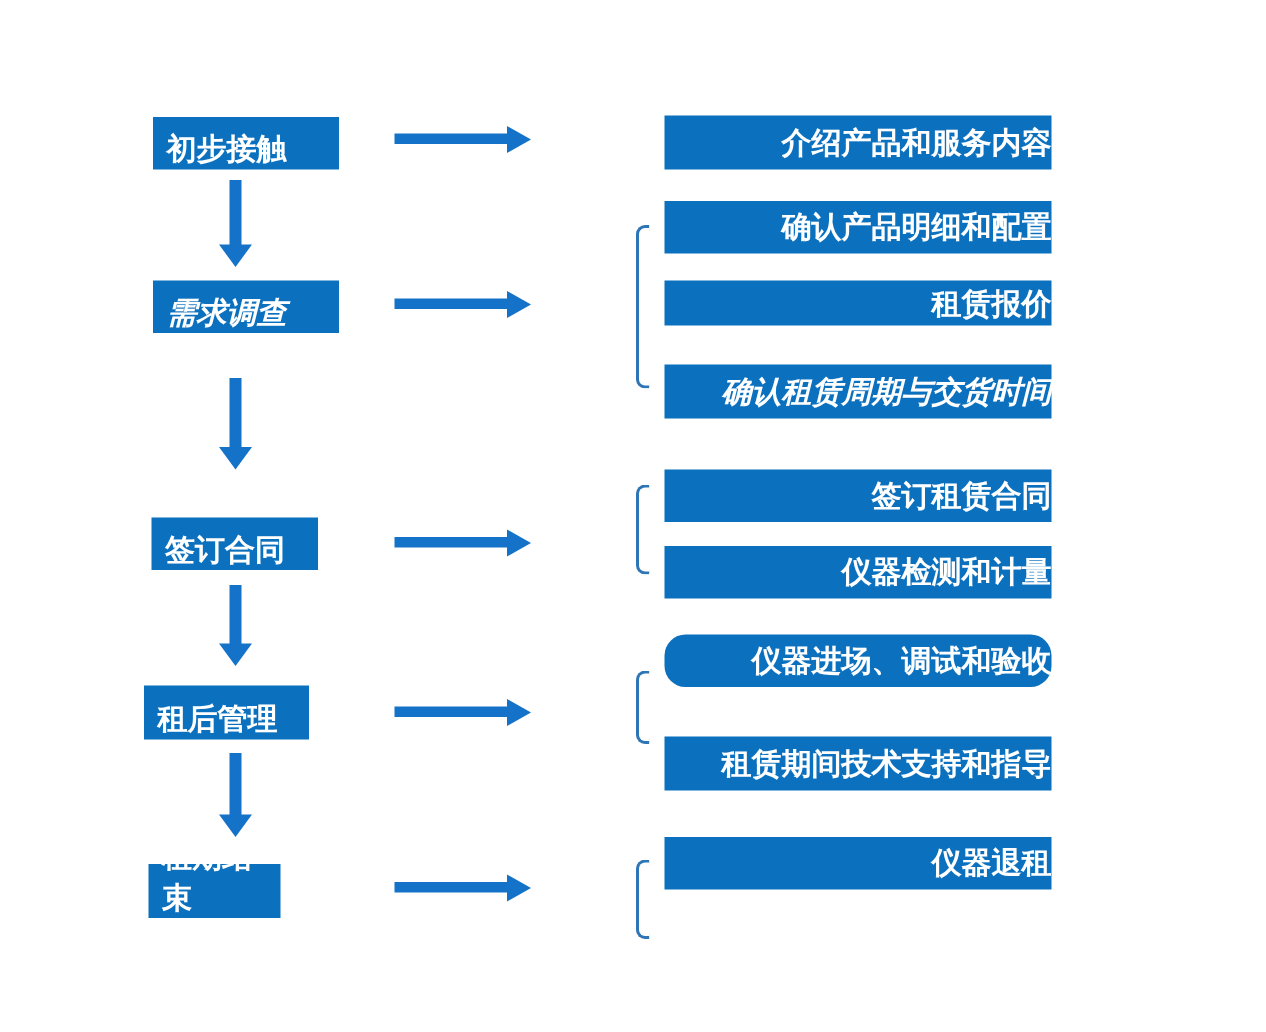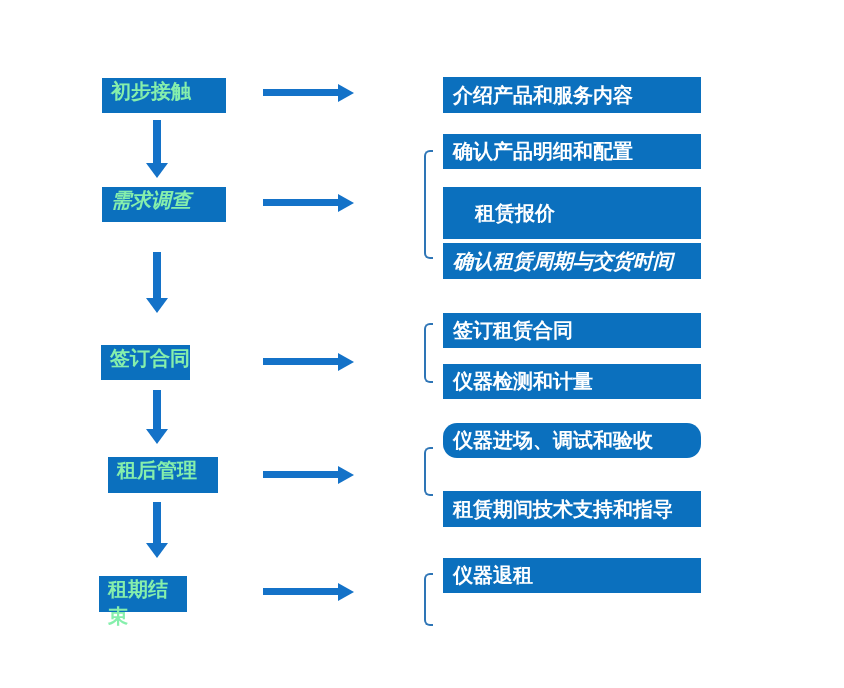--- a/index.html
+++ b/index.html
@@ -24,39 +24,40 @@
     background: var(--box);
     color: #ffffff;
     font-weight: bold;
     font-size: 20px;
     line-height: 33px;
     text-align: center;
   }
   .step-box {
     position: absolute;
     background: var(--box);
-    color: #86efac;
+    color: #ffffff;
     font-weight: bold;
     font-size: 20px;
     display: flex;
-    align-items: flex-start;
+    align-items: flex-end;
     padding-left: 9px;
   }
   .detail-box {
     position: absolute;
     left: 443px;
     width: 258px;
     background: var(--box);
     color: #ffffff;
     font-weight: bold;
     font-size: 20px;
     display: flex;
     align-items: center;
     padding-left: 10px;
     white-space: nowrap;
+    justify-content: flex-end;
   }
   .h-arrow { position: absolute; left: 263px; width: 91px; height: 18px; }
   .h-arrow .shaft {
     position: absolute; left: 0; top: 5px;
     width: 75px; height: 7px;
     background: var(--arrow);
   }
   .h-arrow .head {
     position: absolute; right: 0; top: 0;
     width: 0; height: 0;
@@ -82,27 +83,27 @@
     left: 424px;
     width: 9px;
     border: 2px solid var(--bracket);
     border-right: none;
     border-radius: 6px 0 0 6px;
     background: transparent;
   }
   
   .s0 { left: 102px; top: 78px;  width: 124px; height: 35px; }
   .s1 { left: 102px; top: 187px; width: 124px; height: 35px; font-style: italic; }
-  .s2 { left: 101px; top: 345px; width: 89px; height: 35px; }
-  .s3 { left: 108px; top: 457px; width: 110px; height: 36px; }
+  .s2 { left: 101px; top: 345px; width: 111px; height: 35px; }
+  .s3 { left: 96px; top: 457px; width: 110px; height: 36px; }
   .s4 { left: 99px;  top: 576px; width: 88px; height: 36px; }
   
   .d0 { top: 77px;  height: 36px; }
   .d1 { top: 134px; height: 35px; }
-  .d2 { top: 187px; height: 52px; padding-left: 32px; }
+  .d2 { top: 187px; height: 30px; padding-left: 32px; }
   .d3 { top: 243px; height: 36px; font-style: italic; }
   .d4 { top: 313px; height: 35px; }
   .d5 { top: 364px; height: 35px; }
   .d6 { top: 423px; height: 35px; border-radius: 14px; }
   .d7 { top: 491px; height: 36px; }
   .d8 { top: 558px; height: 35px; }
   .d9 { top: 607px; height: 37px; }
   
   .ha0 { top: 84px; }
   .ha1 { top: 194px; }

